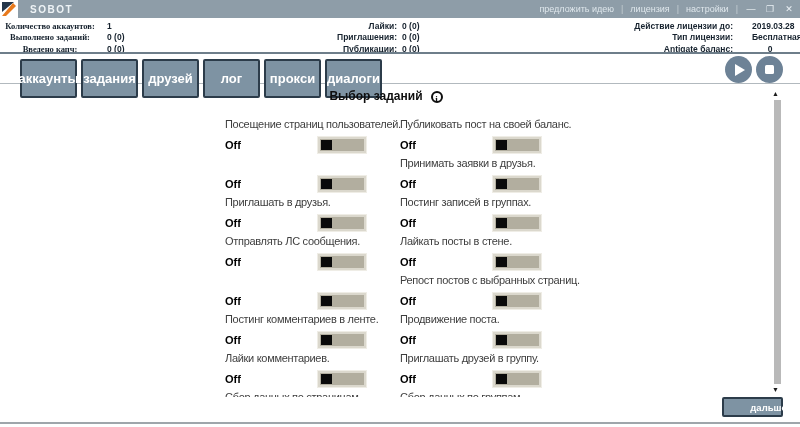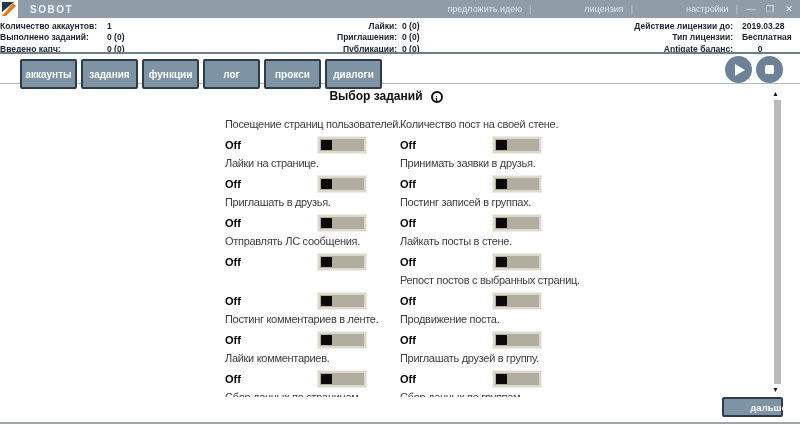--- a/index.html
+++ b/index.html
@@ -12,41 +12,41 @@
   html,body{margin:0;padding:0;}
   body{
     width:800px;height:427px;position:relative;overflow:hidden;
     background:#ffffff;font-family:"Liberation Sans", sans-serif;
   }
   
   .titlebar{position:absolute;left:0;top:0;width:800px;height:18px;background:var(--c-titlebar);}
   .logo-box{position:absolute;left:0;top:0;width:18px;height:18px;background:#fff;display:flex;align-items:center;justify-content:center;}
   .app-title{position:absolute;left:30px;top:4px;font-size:10px;font-weight:bold;color:#eef3f6;letter-spacing:1.5px;}
   .titlebar-right{position:absolute;right:5px;top:0;height:18px;display:flex;align-items:center;gap:7px;font-size:9px;color:#dfe7ec;}
-  .menu-item{cursor:default;margin-left:46px;}
+  .menu-item{cursor:default;}
   .menu-sep{color:#c3ccd2;font-size:9px;}
   .win-btn{color:#eaf0f4;font-size:9px;width:12px;text-align:center;}
   
   .stat-group{position:absolute;top:20px;display:flex;flex-direction:column;}
   .stat-row{display:flex;height:11.5px;align-items:center;font-size:8.5px;font-weight:bold;color:#16222e;white-space:nowrap;}
   .sg1{left:0;}
-  .sg1 .stat-label{width:100px;text-align:left;}
+  .sg1 .stat-label{width:100px;text-align:center;font-family:Liberation Serif, serif;}
   .sg1 .stat-value{margin-left:7px;}
   .sg2{left:200px;align-items:center;}
   .sg2 .stat-label{width:197px;text-align:right;}
   .sg2 .stat-value{margin-left:5px;}
   .sg3{left:560px;}
   .sg3 .stat-label{width:173px;text-align:right;}
-  .sg3 .stat-value{width:36px;text-align:center;margin-left:9px;}
+  .sg3 .stat-value{width:36px;text-align:center;margin-left:19px;}
   .sep1{position:absolute;left:0;top:52px;width:800px;height:2px;background:#6e7e8a;}
   .sep2{position:absolute;left:0;top:83px;width:800px;height:1px;background:#b2b9be;}
   
   .tabs{position:absolute;left:20px;top:59px;display:flex;gap:4px;}
-  .tab-button{width:57px;height:30px;background:var(--c-button);border:2px solid var(--c-button-border);
-    border-radius:2px;color:#fff;font-size:10px;font-weight:bold;display:flex;align-items:center;justify-content:center;cursor:pointer;}
+  .tab-button{width:57px;height:39px;background:var(--c-button);border:2px solid var(--c-button-border);
+    border-radius:2px;color:#fff;font-size:13px;font-weight:bold;display:flex;align-items:center;justify-content:center;cursor:pointer;}
   
   .run-controls{position:absolute;left:725px;top:56px;display:flex;gap:4px;}
   .circle-btn{width:27px;height:27px;border-radius:50%;background:#6d8296;display:flex;align-items:center;justify-content:center;cursor:pointer;}
   .play-glyph{width:0;height:0;border-left:10px solid #fff;border-top:6px solid transparent;border-bottom:6px solid transparent;margin-left:3px;}
   .stop-glyph{width:9px;height:9px;background:#fff;border-radius:1.5px;}
   
   .heading{position:absolute;left:0;top:89px;width:772px;text-align:center;font-size:12px;font-weight:bold;color:#0e0e0e;}
   .info-icon{display:inline-block;width:12px;height:12px;border:2px solid #0e0e0e;border-radius:50%;
     font-size:9px;line-height:12px;text-align:center;vertical-align:-2px;margin-left:8px;font-family:"Liberation Serif",serif;}
   
@@ -135,21 +135,21 @@
     <span class="stat-value">0</span>
   </div>
 </div>
 
 <div class="sep1"></div>
 <div class="sep2"></div>
 
 <div class="tabs">
   <div class="tab-button">аккаунты</div>
   <div class="tab-button">задания</div>
-  <div class="tab-button">функции</div>
+  <div class="tab-button">друзей</div>
   <div class="tab-button">лог</div>
   <div class="tab-button">прокси</div>
   <div class="tab-button">диалоги</div>
 </div>
 
 <div class="run-controls">
   <div class="circle-btn">
     <span class="play-glyph"></span>
   </div>
   <div class="circle-btn">
@@ -166,21 +166,20 @@
     <div class="task-label">Посещение страниц пользователей.</div>
     <div class="toggle-row">
       <span class="toggle-state">Off</span>
       <span class="toggle">
         <span class="knob"></span>
       </span>
     </div>
   </div>
 
   <div class="task-block">
-    <div class="task-label">Лайки на странице.</div>
     <div class="toggle-row">
       <span class="toggle-state">Off</span>
       <span class="toggle">
         <span class="knob"></span>
       </span>
     </div>
   </div>
 
   <div class="task-block">
     <div class="task-label">Приглашать в друзья.</div>
@@ -227,21 +226,21 @@
       <span class="toggle-state">Off</span>
       <span class="toggle">
         <span class="knob"></span>
       </span>
     </div>
   </div>
 <div class="task-partial">Сбор данных по страницам.</div>
   </div>
 <div class="task-col col-right" id="col-right">
   <div class="task-block">
-    <div class="task-label">Количество пост на своей стене.</div>
+    <div class="task-label">Публиковать пост на своей баланс.</div>
     <div class="toggle-row">
       <span class="toggle-state">Off</span>
       <span class="toggle">
         <span class="knob"></span>
       </span>
     </div>
   </div>
 
   <div class="task-block">
     <div class="task-label">Принимать заявки в друзья.</div>

